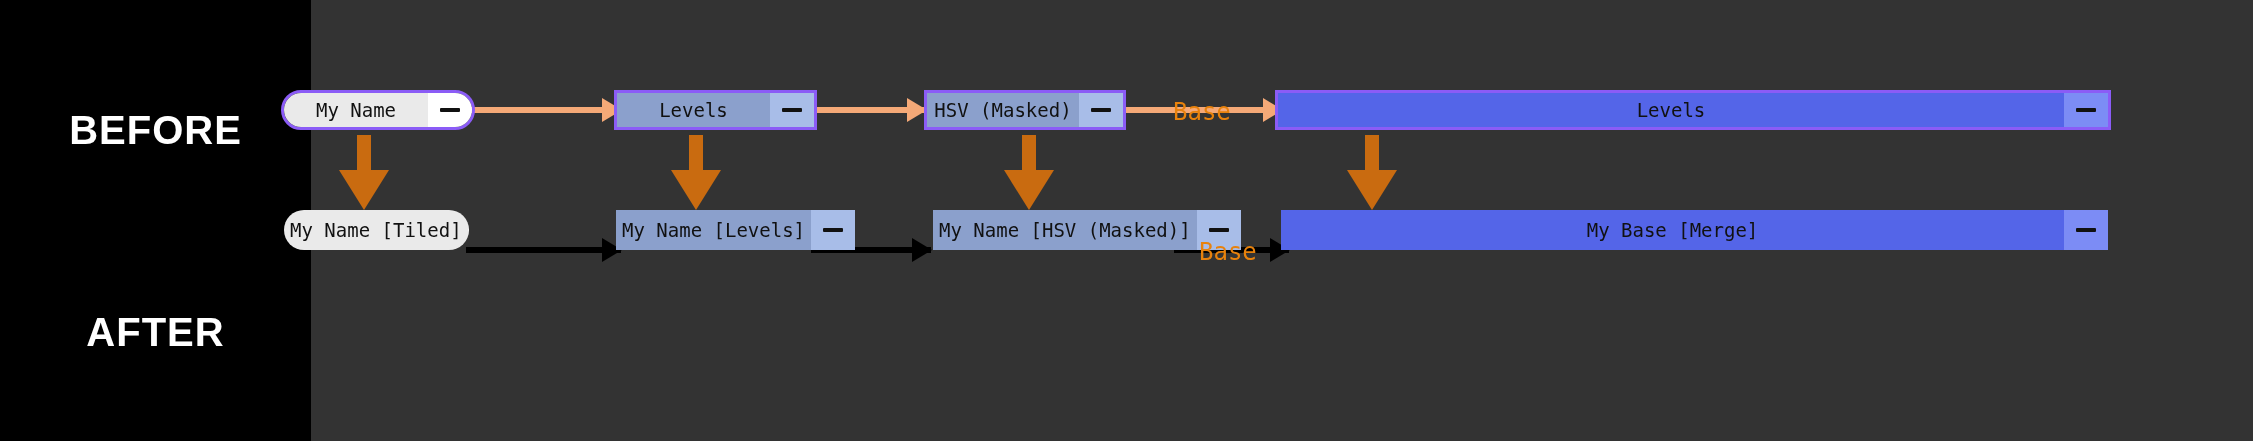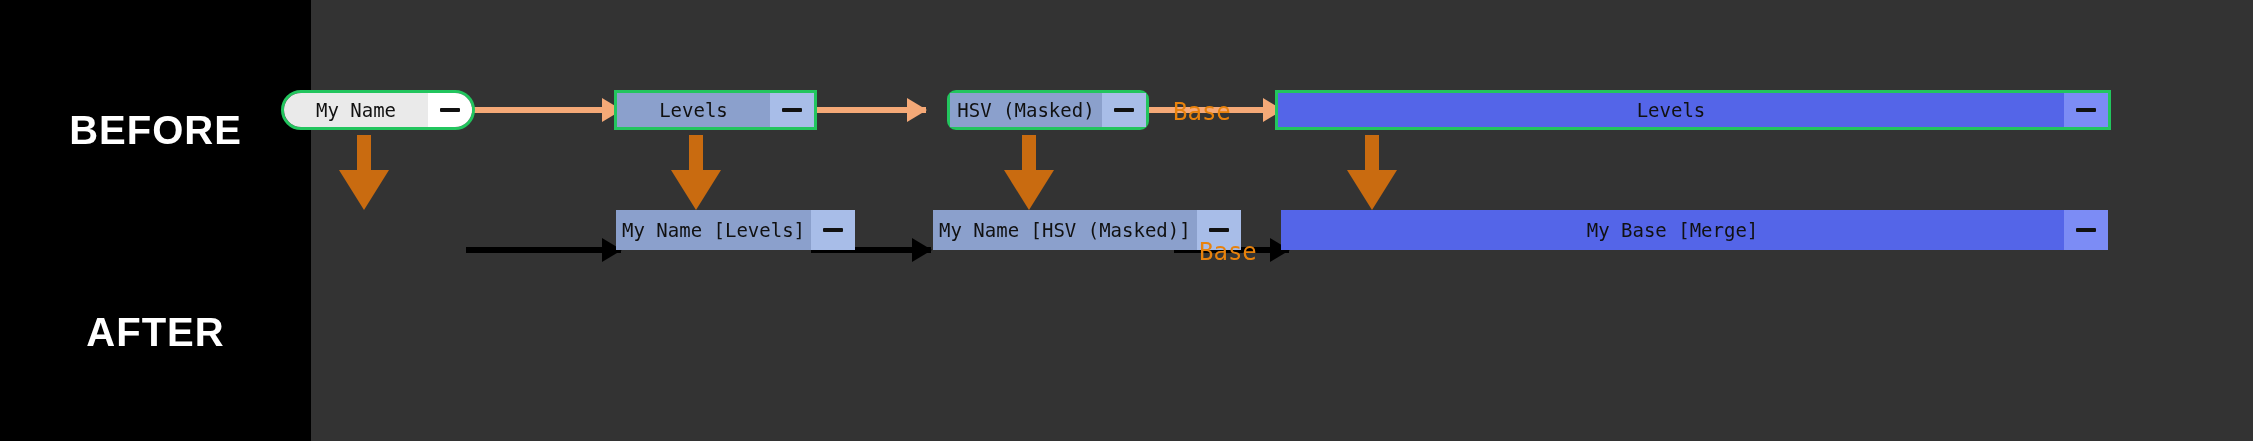--- a/index.html
+++ b/index.html
@@ -83,21 +83,21 @@
   .node .dash {
     display: block;
     width: 20px;
     height: 4px;
     background: #111111;
     border-radius: 1px;
   }
 
   
   .node.selected {
-    border: 3px solid #22c55e;
+    border: 3px solid #8b5cf6;
   }
 
   
   .node.pill {
     border-radius: 22px;
     overflow: hidden;
   }
   .node.pill .node-title {
     background: #EAEAEA;
   }
@@ -211,21 +211,21 @@
       </div>
     </div>
 
     <div class="node filter selected" style="left:303px; top:90px; width:203px;">
       <div class="node-title">Levels</div>
       <div class="node-button">
         <span class="dash"></span>
       </div>
     </div>
 
-    <div class="node filter selected" style="left:636px; top:90px; width:202px;border-radius:9px;">
+    <div class="node filter selected" style="left:613px; top:90px; width:202px;">
       <div class="node-title">HSV (Masked)</div>
       <div class="node-button">
         <span class="dash"></span>
       </div>
     </div>
 
     <div class="node merge selected" style="left:964px; top:90px; width:836px;">
       <div class="node-title">Levels</div>
       <div class="node-button">
         <span class="dash"></span>
@@ -262,20 +262,26 @@
       <div class="head"></div>
     </div>
 
     <div class="conn black" style="left:863px; top:247px; width:115px;">
       <div class="line"></div>
       <div class="head"></div>
     </div>
 
     <div class="edge-label" style="left:888px; top:238px;">Base</div>
 
+    <div class="node pill" style="left:-27px; top:210px; width:185px;">
+      <div class="node-title">My Name [Tiled]</div>
+      <div class="node-button">
+        
+      </div>
+    </div>
 
     <div class="node filter" style="left:622px; top:210px; width:245px;">
       <div class="node-title">My Name [HSV (Masked)]</div>
       <div class="node-button">
         <span class="dash"></span>
       </div>
     </div>
 
     <div class="node filter" style="left:305px; top:210px; width:198px;">
       <div class="node-title">My Name [Levels]</div>

